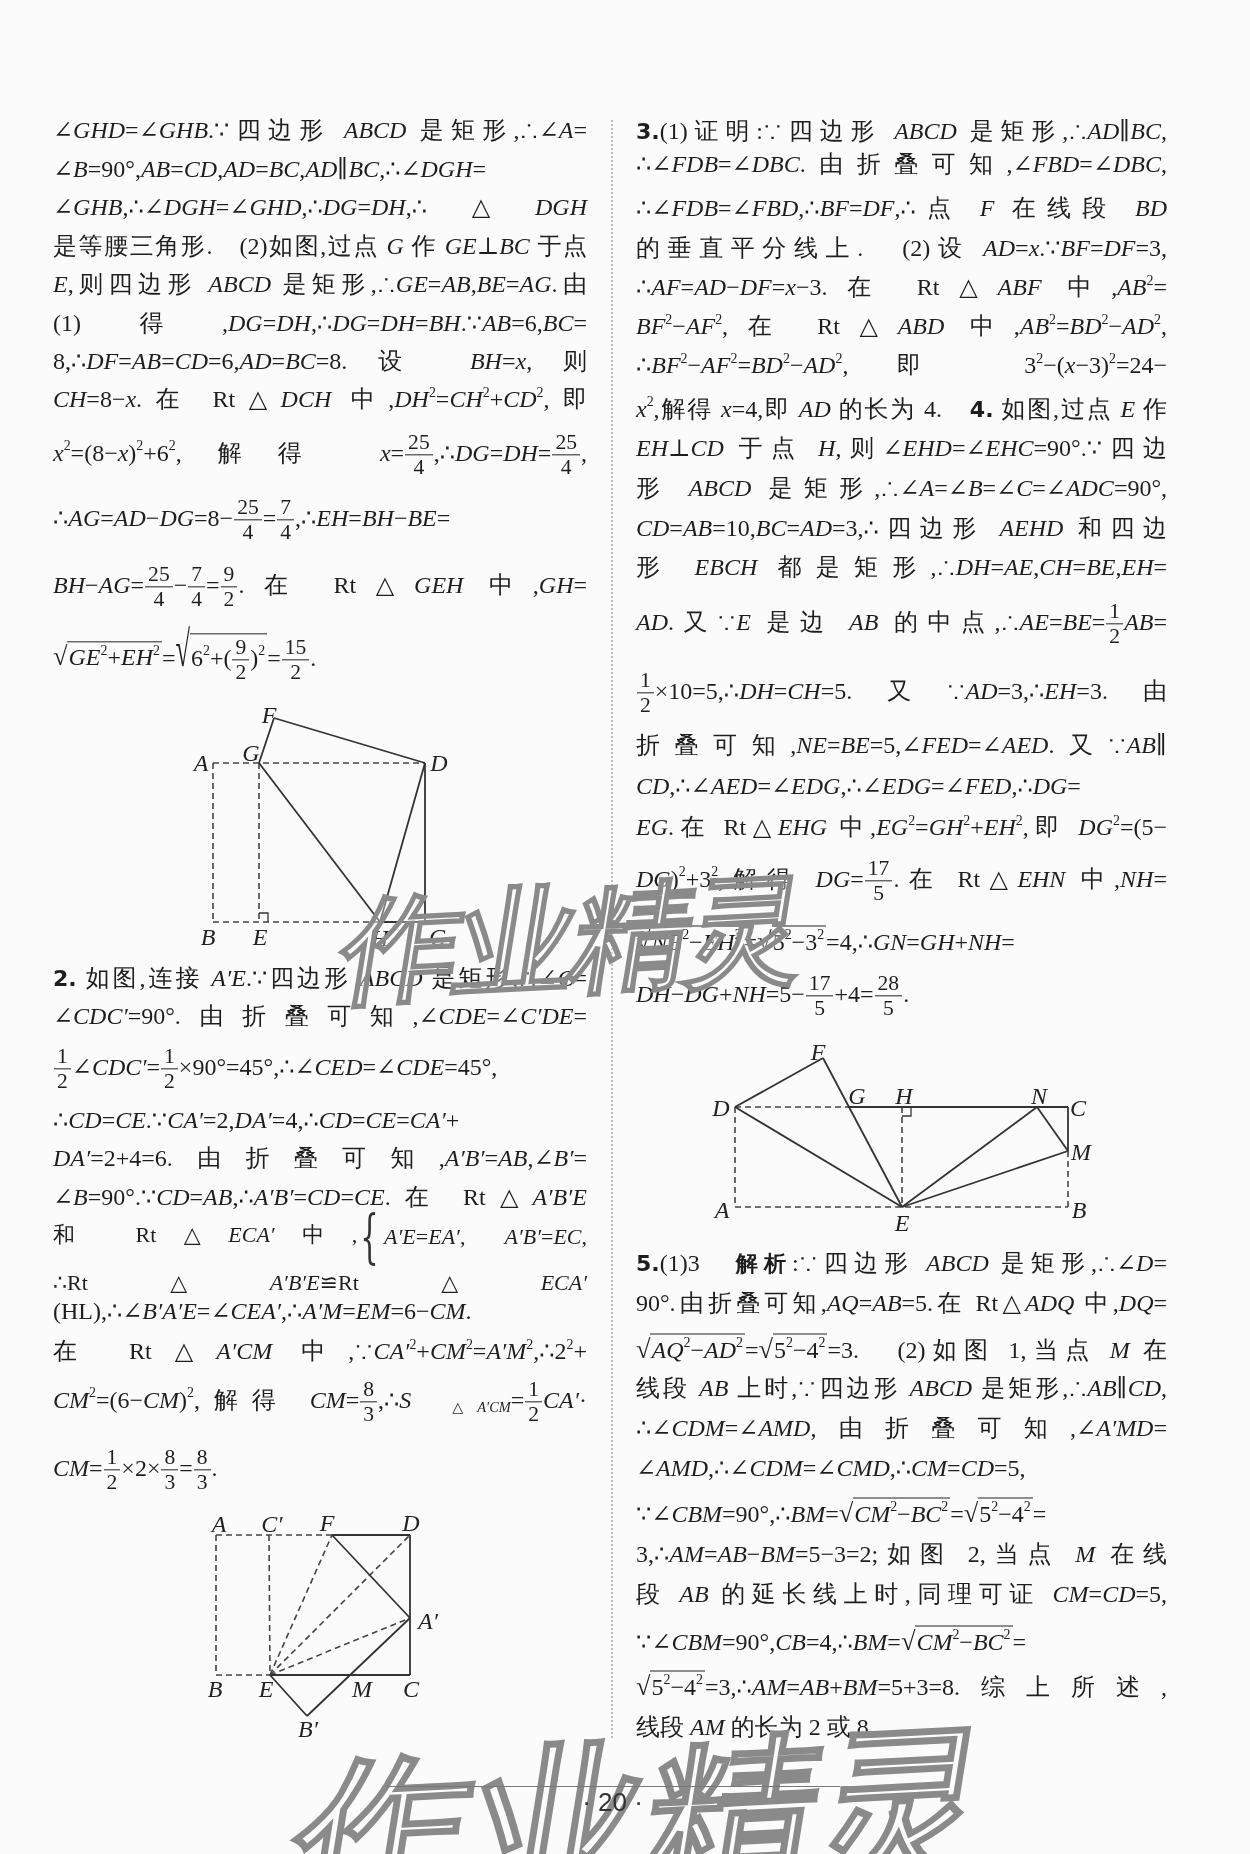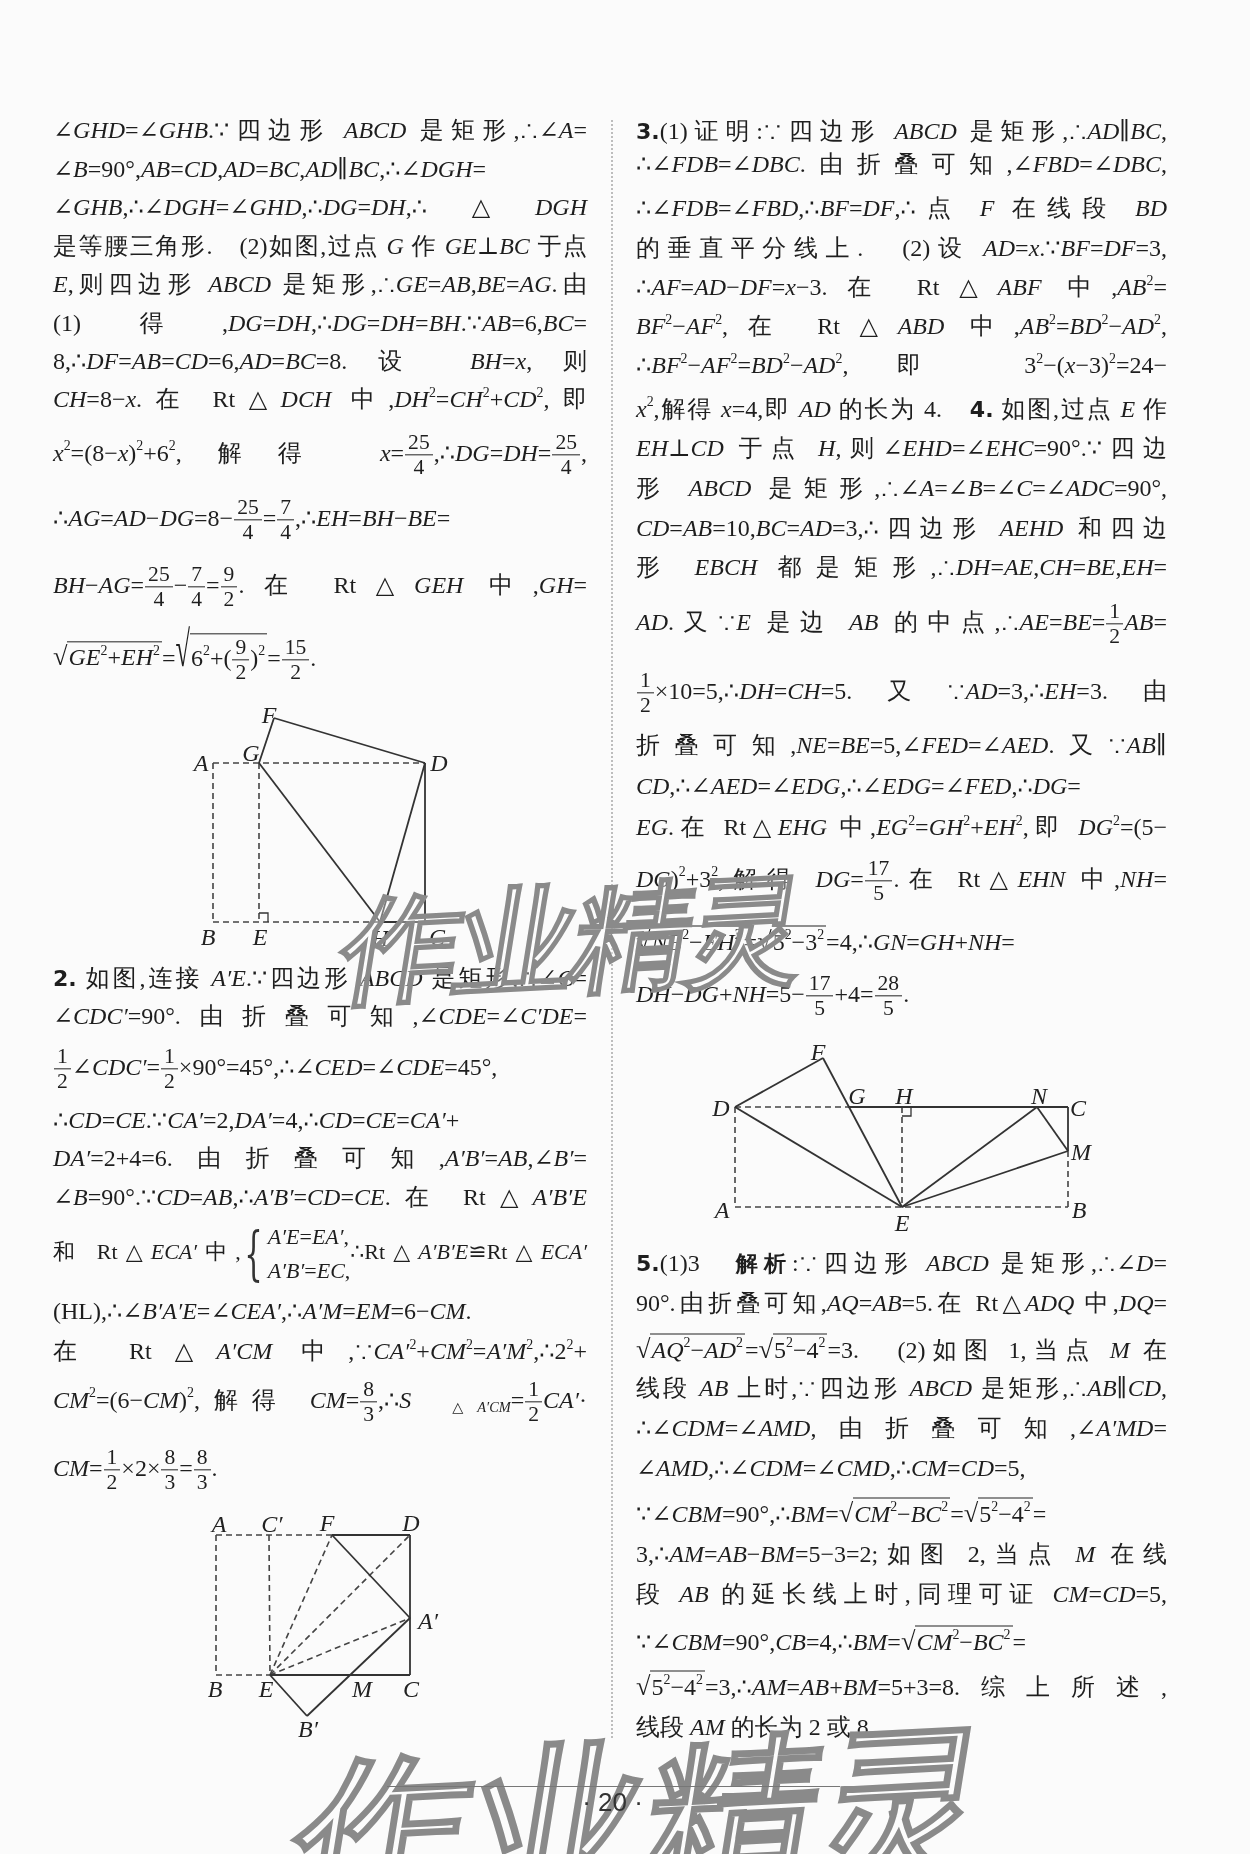--- a/index.html
+++ b/index.html
@@ -17,21 +17,21 @@
   .sub { font-size: 0.6em; vertical-align: -0.35em; line-height: 0; margin-left: 27px; }
   .frac { display: inline-block; vertical-align: middle; text-align: center; text-align-last: center; font-size: 0.9em; line-height: 1.12; margin: 0 1px; }
   .frac > .num, .frac > .den { display: block; padding: 0 3px; text-align-last: center; }
   .frac > .den { border-top: 1.4px solid #222; }
   .sqrt { display: inline-block; white-space: nowrap; text-align-last: auto; }
   .rad { display: inline-block; font-size: 1.1em; }
   .radicand { display: inline-block; border-top: 1.4px solid #222; padding: 1px 2px 0 1px; line-height: 1.2; text-align-last: auto; }
   .sqrt.tall .rad { transform: scaleY(1.9); transform-origin: 50% 75%; }
   .sys { display: inline-flex; align-items: center; vertical-align: middle; text-align-last: auto; }
   .brace { display: inline-block; font-family: "DejaVu Serif", serif; font-size: 58px; line-height: 1; transform: scaleX(0.5); margin: 0 -4px 0 -6px; color: #333; }
-  .rows { display: inline-flex; flex-direction: column; line-height: 34px; text-align: left; text-align-last: left; }
+  .rows { display: inline-flex; flex-direction: row; line-height: 34px; text-align: left; text-align-last: left; gap: 39px; }
   .row { display: block; white-space: nowrap; }
   .divider { position: absolute; left: 611px; top: 120px; height: 1618px; width: 0; border-left: 2px dotted #bdbdbd; }
   svg.figs { position: absolute; left: 0; top: 0; width: 1250px; height: 1854px; pointer-events: none; }
   svg.figs .dash { stroke: #444; stroke-width: 1.6; stroke-dasharray: 6 4; fill: none; }
   svg.figs .solid { stroke: #333; stroke-width: 1.8; fill: none; }
   svg.figs text { font-family: "Liberation Serif", "DejaVu Serif", serif; font-style: italic; font-size: 24px; fill: #222; text-anchor: middle; }
   .wm { position: absolute; white-space: nowrap; font-family: "DejaVu Sans", sans-serif; font-weight: bold; color: rgba(255,255,255,0.35); -webkit-text-stroke: 1.6px #8a8a8a; transform: skewX(-12deg) rotate(-3deg); pointer-events: none; line-height: 1; }
   .wm1 { left: 345px; top: 880px; font-size: 118px; letter-spacing: -4px; }
   .wm2 { left: 300px; top: 1735px; font-size: 172px; letter-spacing: 0; }
   .footer-title { position: absolute; left: 387px; width: 453px; top: 1759px; font-family: "DejaVu Serif", serif; font-size: 20px; line-height: 26px; color: #555; text-align: justify; text-align-last: justify; }

